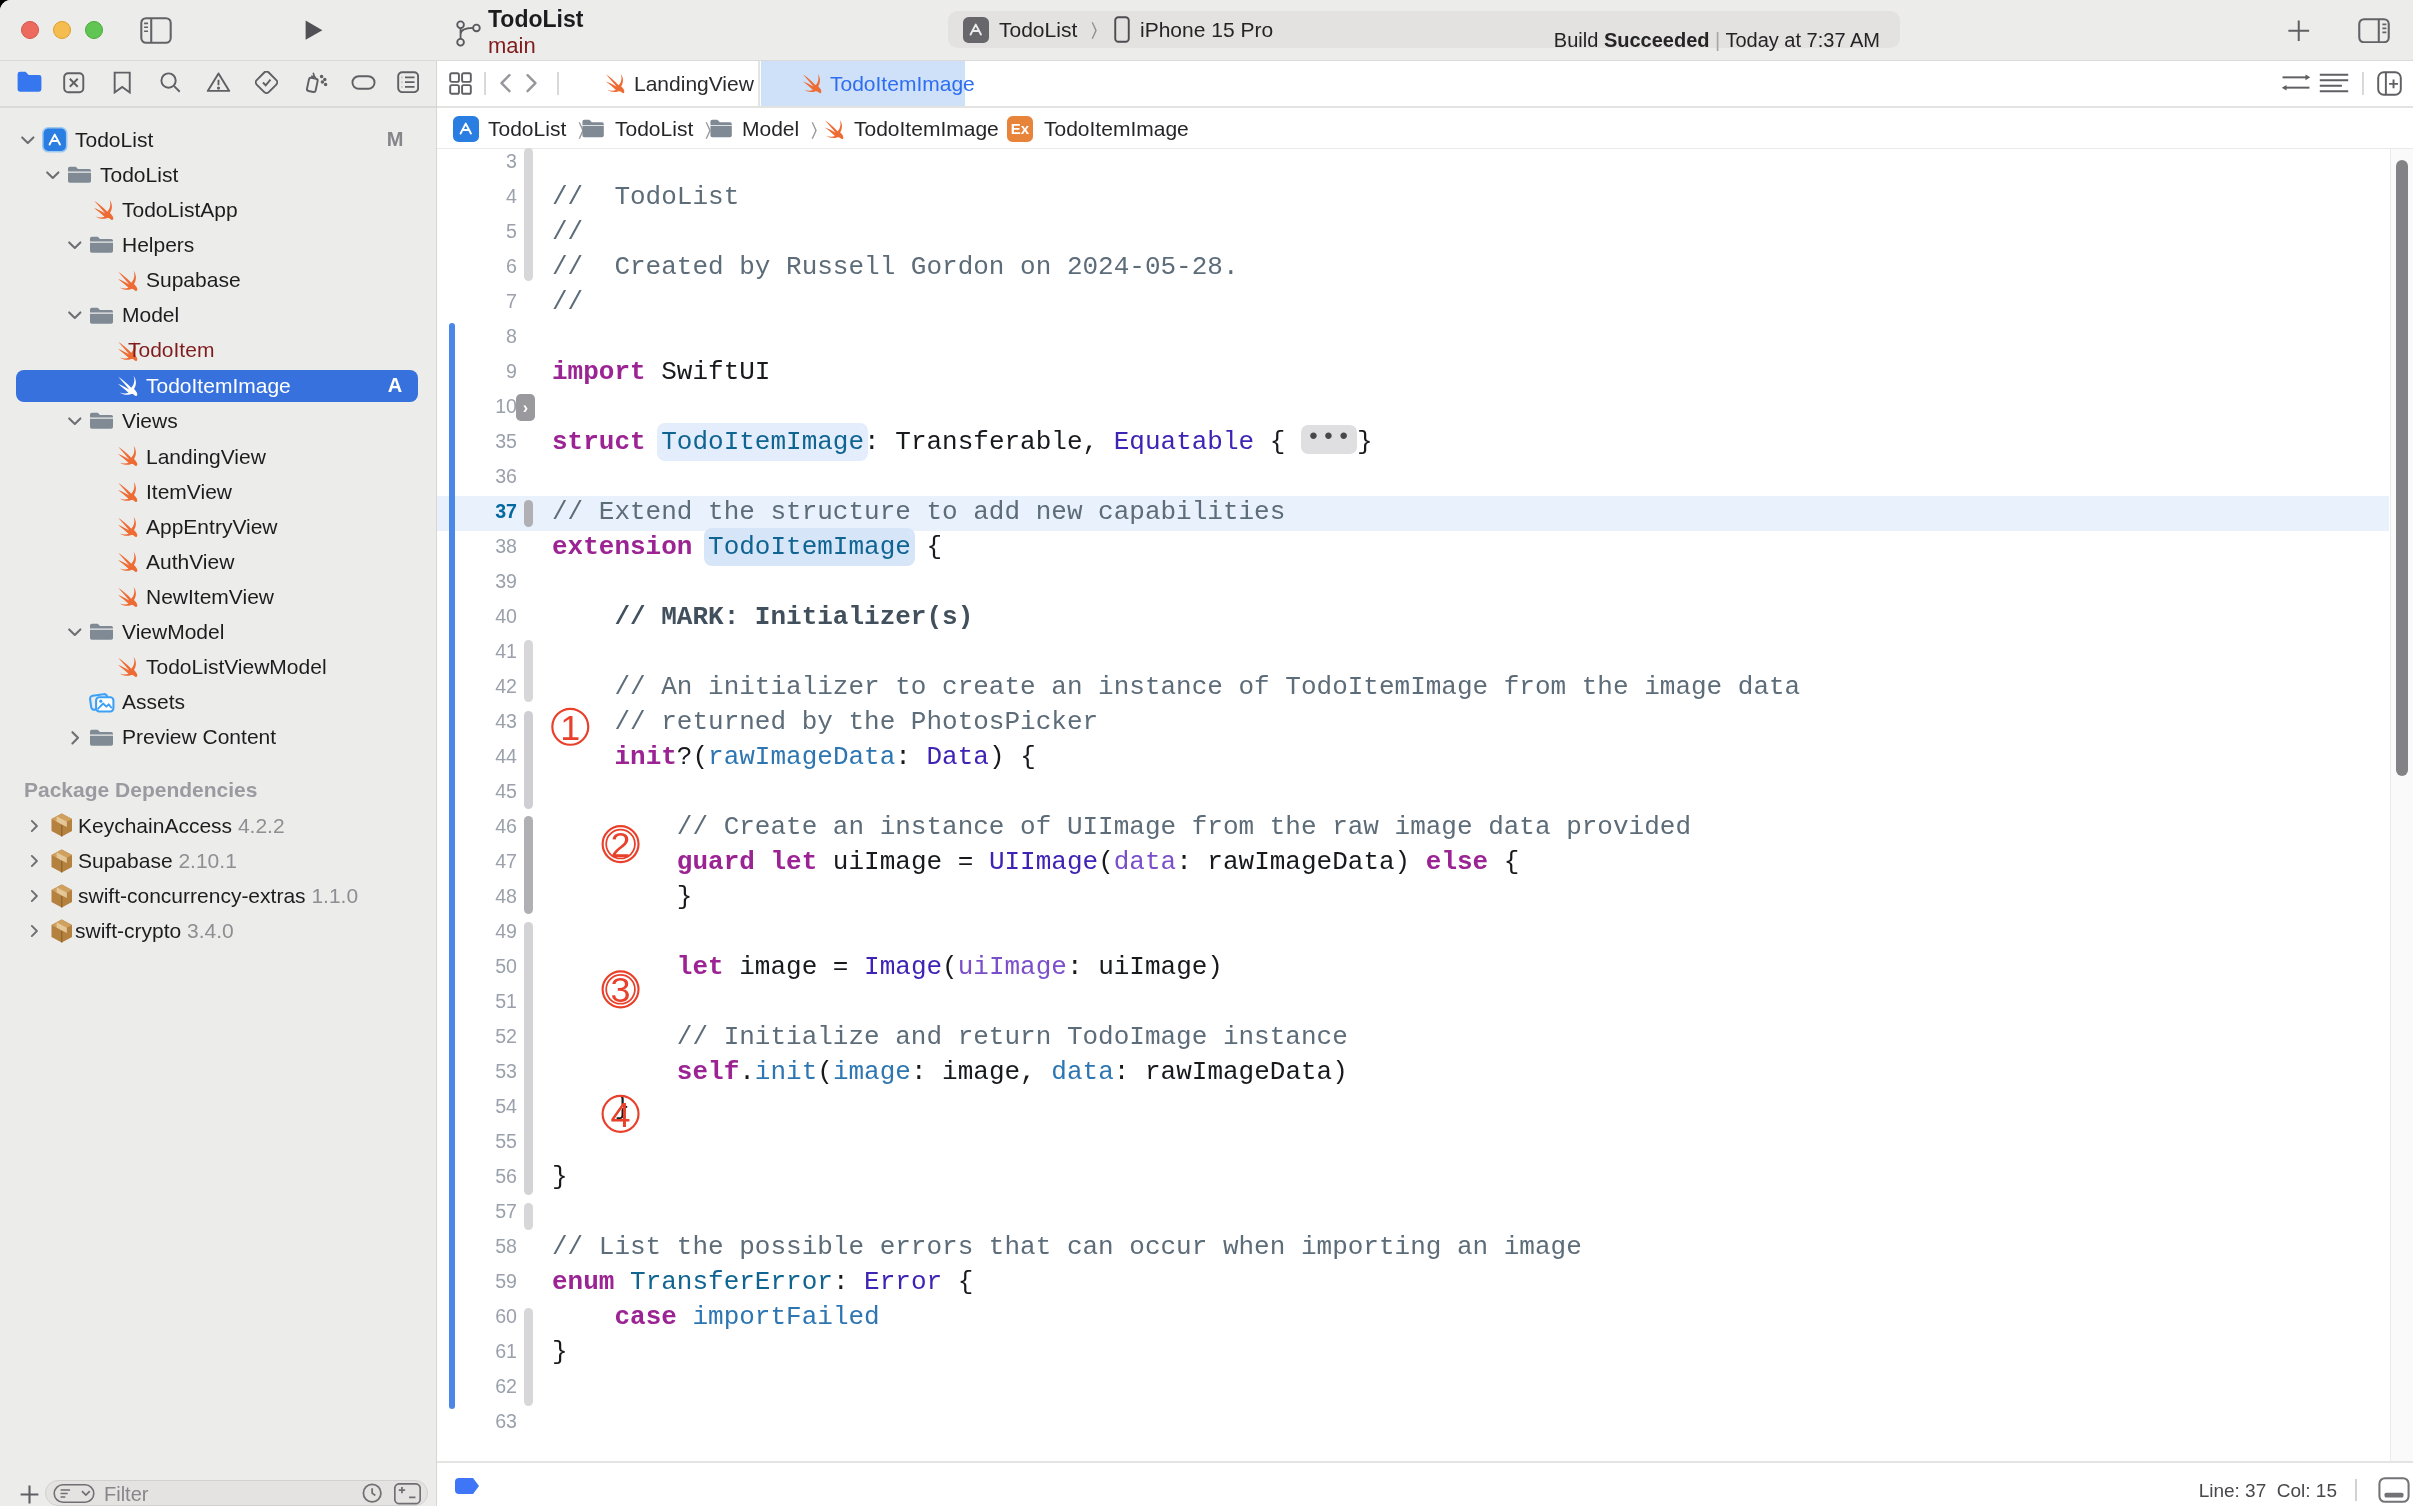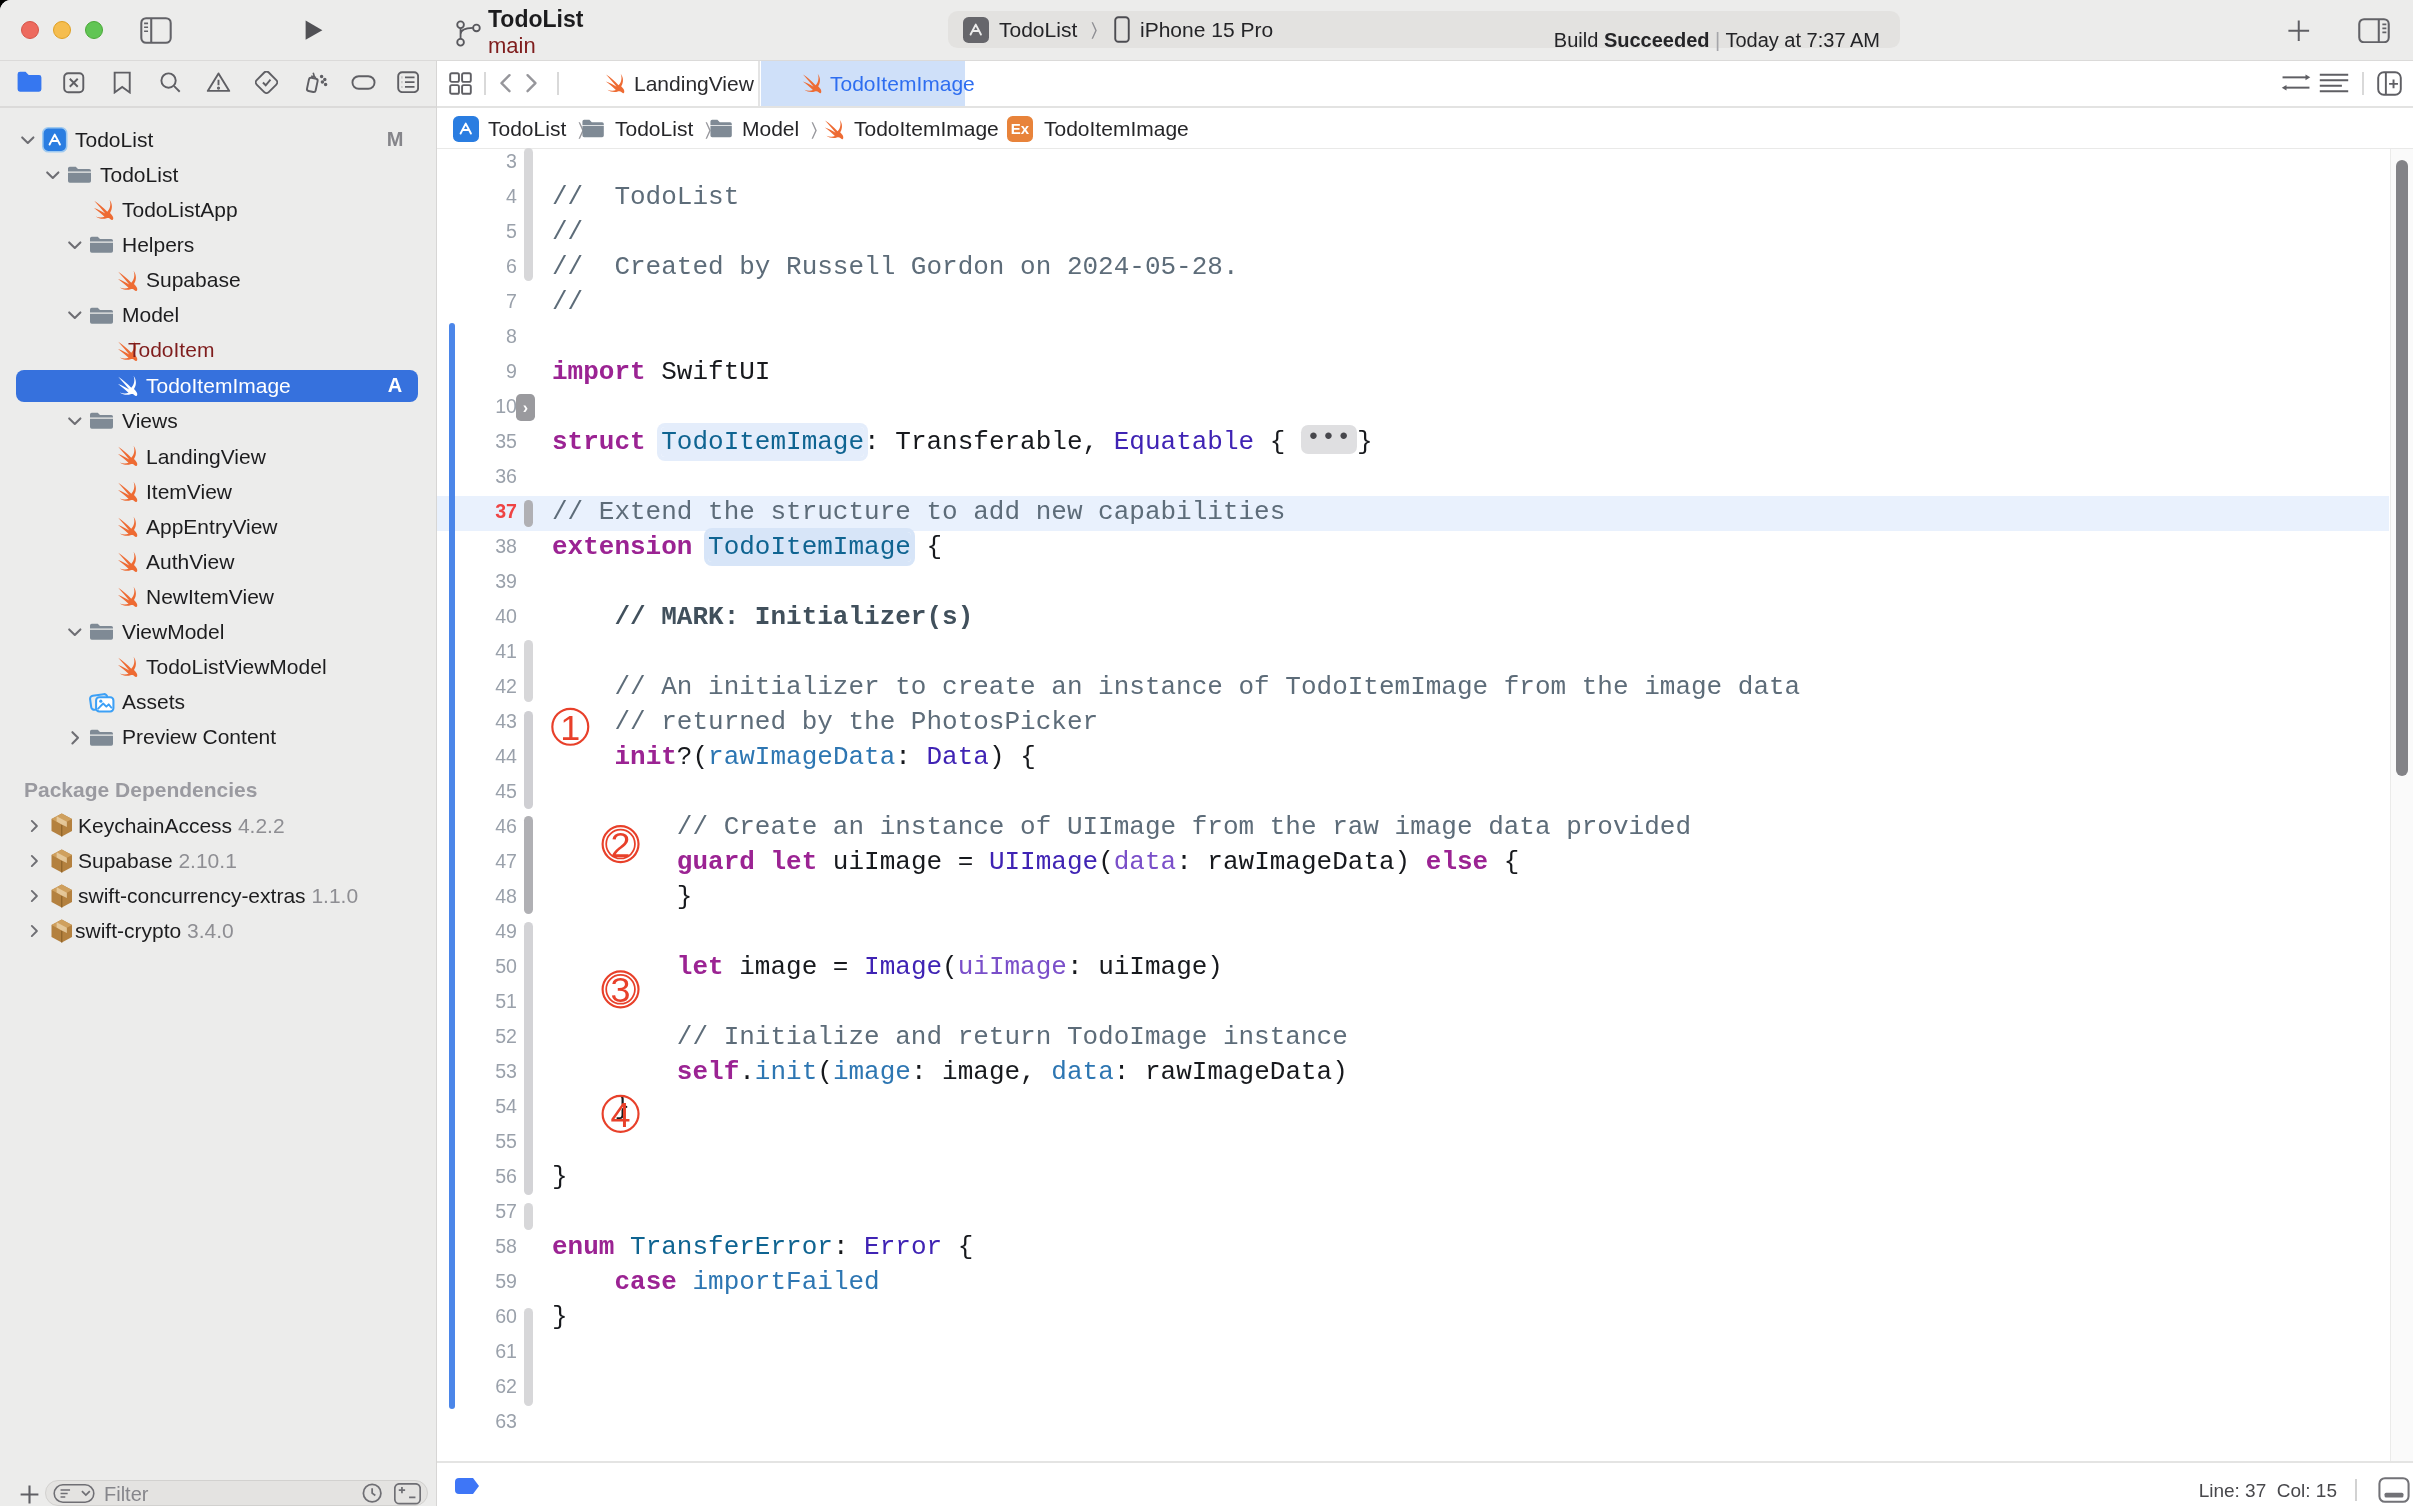--- a/index.html
+++ b/index.html
@@ -9,21 +9,21 @@
 #sidebar { position:absolute; left:0; top:61px; width:436px; height:1446px; background:#ececeb; }
 #vdiv { position:absolute; left:436px; top:61px; width:1.6px; height:1446px; background:#d7d6d5; }
 .hline { position:absolute; background:#dbdad9; height:1.6px; }
 .lbl { font-size:21px; white-space:nowrap; }
 .nv { fill:none; stroke:#5f5f64; stroke-width:2.4; }
 #tabbar { position:absolute; left:437px; top:61px; width:1976px; height:45px; background:#fff; }
 #crumbs { position:absolute; left:437px; top:108px; width:1976px; height:42px; background:#fff; }
 #editor { position:absolute; left:437px; top:149px; width:1976px; height:1312px; background:#fff; }
 #botbar { position:absolute; left:437px; top:1463px; width:1976px; height:44px; background:#fff; }
 .gn { height:35px; line-height:35px; font-size:19.6px; color:#9aa1ab; }
-.gn.cur { color:#ef4444; font-weight:700;padding-left:12px; }
+.gn.cur { color:#0369a1; font-weight:700;padding-left:12px; }
 .cl { height:35px; line-height:35px; white-space:pre; }
 #code { position:absolute; left:552px; top:144px; font-family:"Liberation Mono",monospace; font-size:26px; color:#17191d;margin-top:36px; }
 #gut { position:absolute; left:437px; top:144px; width:80px; text-align:right; }
 .k { color:#9b2393; font-weight:700; }
 .c { color:#5d6c79; }
 .cb { color:#41505c; font-weight:700; }
 .t { color:#0f6491; }
 .tl { color:#2d76b2; }
 .v { color:#7a4fc9; }
 .i { color:#3f23b4; }
@@ -379,20 +379,21 @@
       <div class="cl">        }</div>
       <div class="cl"> </div>
       <div class="cl">        <span class="k">let</span> image = <span class="i">Image</span>(<span class="v">uiImage</span>: uiImage)</div>
       <div class="cl"> </div>
       <div class="cl"><span class="c">        // Initialize and return TodoImage instance</span></div>
       <div class="cl">        <span class="k">self</span>.<span class="tl">init</span>(<span class="tl">image</span>: image, <span class="tl">data</span>: rawImageData)</div>
       <div class="cl">    }</div>
       <div class="cl"> </div>
       <div class="cl">}</div>
       <div class="cl"> </div>
+      <div class="cl"><span class="c">// List the possible errors that can occur when importing an image</span></div>
       <div class="cl"><span class="k">enum</span> <span class="t">TransferError</span>: <span class="i">Error</span> {</div>
       <div class="cl">    <span class="k">case</span> <span class="tl">importFailed</span></div>
       <div class="cl">}</div>
       <div class="cl"> </div>
     </div>
   <svg class="abs" style="left:437px;top:149px" width="1976" height="1312" viewBox="548 187 2476 1644">
       <circle cx="715" cy="911" r="22.5" fill="none" stroke="#e8402a" stroke-width="2.7"></circle>
       <text x="715" y="927" text-anchor="middle" font-family="Liberation Sans" font-size="45" fill="#e8402a">1</text>
       <circle cx="778" cy="1058" r="22.5" fill="none" stroke="#e8402a" stroke-width="2.7"></circle>
       <circle cx="778" cy="1058" r="18" fill="none" stroke="#e8402a" stroke-width="2.2"></circle>

